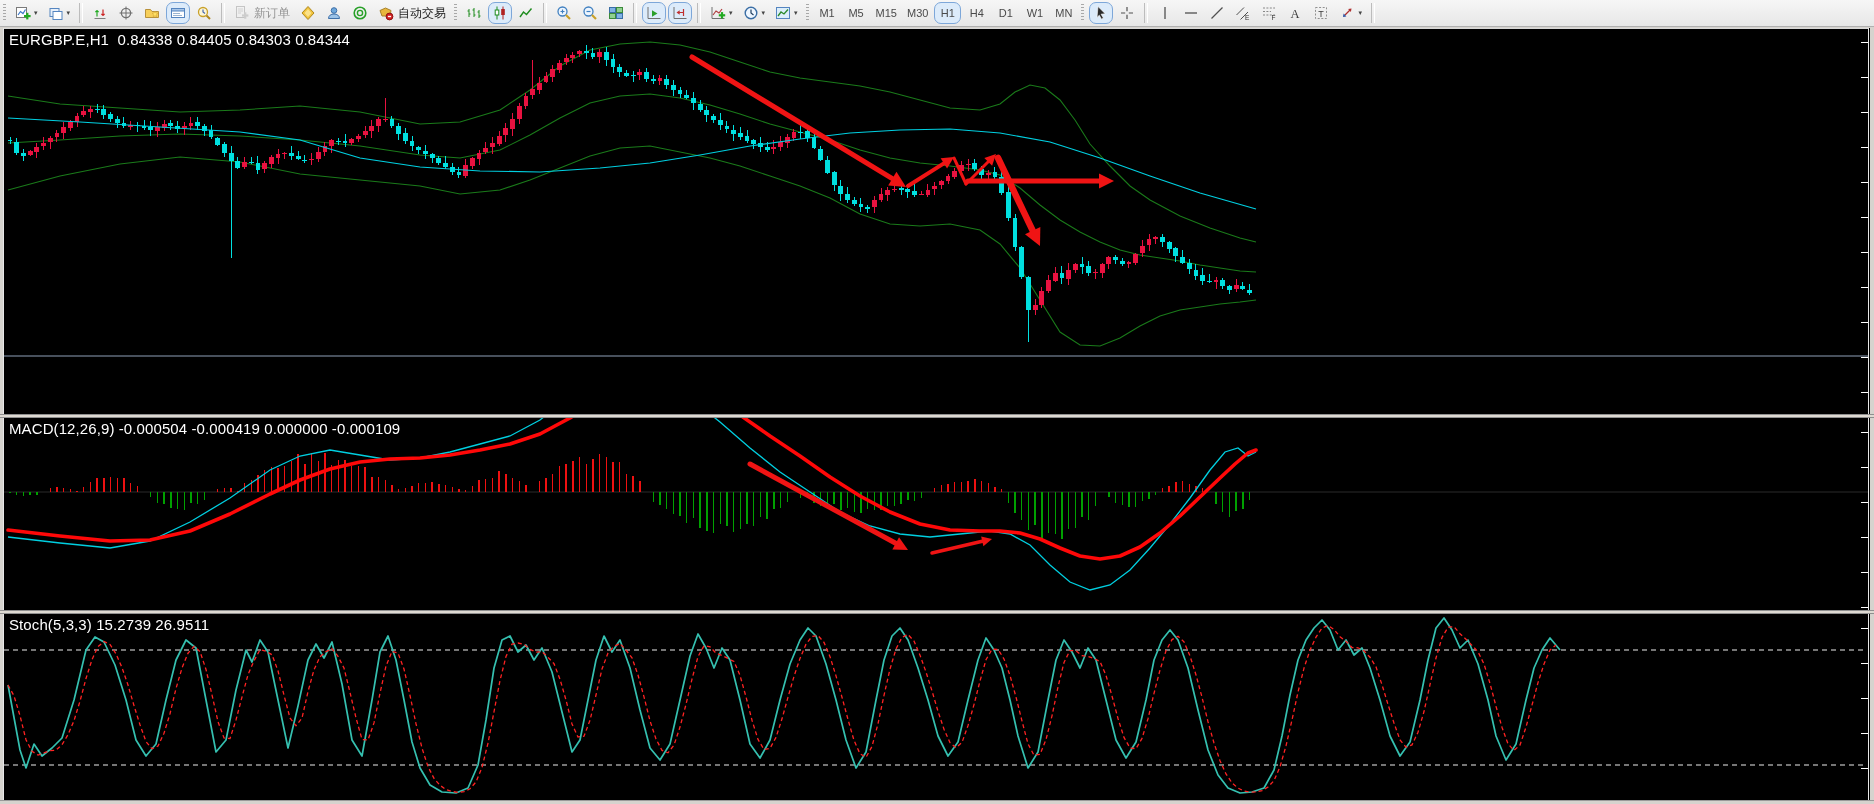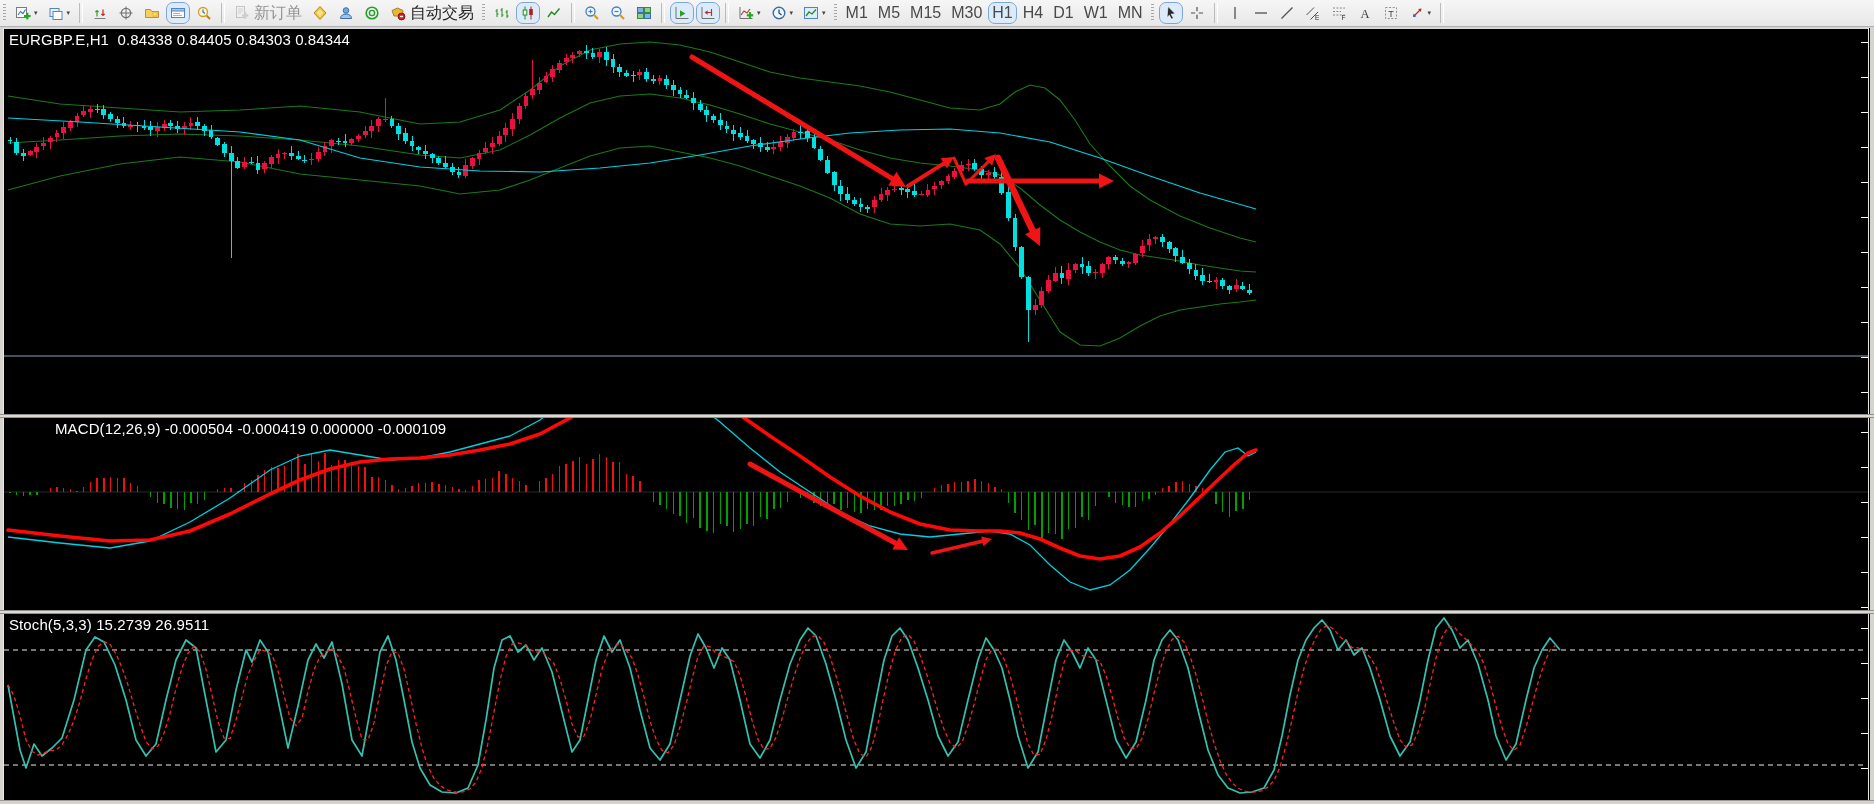--- a/index.html
+++ b/index.html
@@ -1,22 +1,22 @@
 <!DOCTYPE html>
 <html><head>
 <meta charset="utf-8">
 <style>
   html,body{margin:0;padding:0;}
   body{width:1874px;height:804px;overflow:hidden;background:#d6d3ce;font-family:"Liberation Sans",sans-serif;position:relative;}
   .toolbar{position:absolute;left:0;top:0;width:1874px;height:27px;background:linear-gradient(#f6f6f6,#e7e7e7);border-bottom:1px solid #b0b0b0;display:flex;align-items:center;box-sizing:border-box;}
   .tbtn{height:22px;min-width:24px;display:flex;align-items:center;justify-content:center;margin:0 1px;border:1px solid transparent;border-radius:2px;color:#333;padding:0 3px;box-sizing:border-box;cursor:default;}
   .tbtn.pressed{border-color:#7da7d9;background:#dcebfa;border-radius:7px;}
   .tbtn.disabled{opacity:.45;filter:grayscale(70%);}
-  .tbtn .lbl{margin-left:4px;font-size:16px;color:#222;white-space:nowrap;}
-  .tbtn.tf{font-size:16px;color:#4a4a4a;min-width:27px;font-weight:400;}
+  .tbtn .lbl{margin-left:4px;font-size:12px;color:#222;white-space:nowrap;}
+  .tbtn.tf{font-size:11px;color:#4a4a4a;min-width:27px;font-weight:400;}
   .caret{font-size:7px;color:#444;margin-left:3px;}
   .sep{width:2px;height:20px;border-left:1px solid #bcbcbc;border-right:1px solid #ffffff;margin:0 4px;}
   .grip{width:3px;height:18px;margin:0 4px 0 3px;background:repeating-linear-gradient(to bottom,#a8a8a8 0 1px,transparent 1px 3px);}
   .icon16{width:16px;height:16px;display:block;}
   .pane-svg{position:absolute;left:0;display:block;}
   .pane-label{position:absolute;left:9px;color:#ffffff;font-size:15px;white-space:pre;z-index:6;letter-spacing:0.1px;}
   .divider{position:absolute;left:0;width:1874px;height:4px;background:#dedad2;border-top:1px solid #8f8f8f;border-bottom:1px solid #8f8f8f;box-sizing:border-box;z-index:5;}
   .bottom-strip{position:absolute;left:0;top:800px;width:1874px;height:4px;background:#d6d3ce;border-top:1px solid #9a9a9a;box-sizing:border-box;}
 </style>
 </head>
@@ -904,21 +904,21 @@
     <polyline points="8,530 60,536 110,541 150,540 190,531 230,514 270,494 300,480 330,469 360,462 390,459 420,458 450,455 480,450 510,444 540,434 570,418 600,398 620,384 640,376 660,375 680,380 700,390 720,402 740,415 770,436 800,456 830,477 860,496 890,512 920,524 950,530 980,531 1000,531 1020,533 1040,539 1060,548 1080,556 1100,559 1120,556 1140,547 1160,533 1180,516 1200,497 1220,478 1235,464 1248,453 1256,450" fill="none" stroke="#ff0808" stroke-width="3.6" stroke-linejoin="round" stroke-linecap="round"></polyline>
     <g>
       <line x1="750" y1="464" x2="895.7035183461675" y2="543.306978340319" stroke="#f01414" stroke-width="5" stroke-linecap="round"></line>
       <polygon points="908,550 892.3570075163269,549.4552191672353 899.050029176008,537.1587375134027" fill="#f01414"></polygon>
     </g>
     <g>
       <line x1="932" y1="553" x2="982.261587902582" y2="541.2722961560642" stroke="#f01414" stroke-width="3.5" stroke-linecap="round"></line>
       <polygon points="992,539 983.3977359806141,546.1415022047731 981.12543982455,536.4030901073552" fill="#f01414"></polygon>
     </g>
   </svg>
-<div class="pane-label" style="top:420px;margin-left:46px;">MACD(12,26,9) -0.000504 -0.000419 0.000000 -0.000109</div>
+<div class="pane-label" style="top:420px;">MACD(12,26,9) -0.000504 -0.000419 0.000000 -0.000109</div>
 
 <div class="divider" style="top:610px;"></div>
 
 <svg class="pane-svg" id="stoch-pane" style="top:614px;" width="1874" height="186" viewBox="0 614 1874 186">
     <rect x="0" y="614" width="1874" height="186" fill="#000"></rect>
     <rect x="0" y="614" width="3" height="186" fill="#d6d3ce"></rect>
     <line x1="3.5" y1="614" x2="3.5" y2="800" stroke="#e8e8e8"></line>
     <line x1="1868.5" y1="614" x2="1868.5" y2="800" stroke="#e8e8e8"></line>
     <rect x="1870" y="614" width="4" height="186" fill="#d6d3ce"></rect>
     <g stroke="#ffffff" stroke-width="1" shape-rendering="crispEdges">

